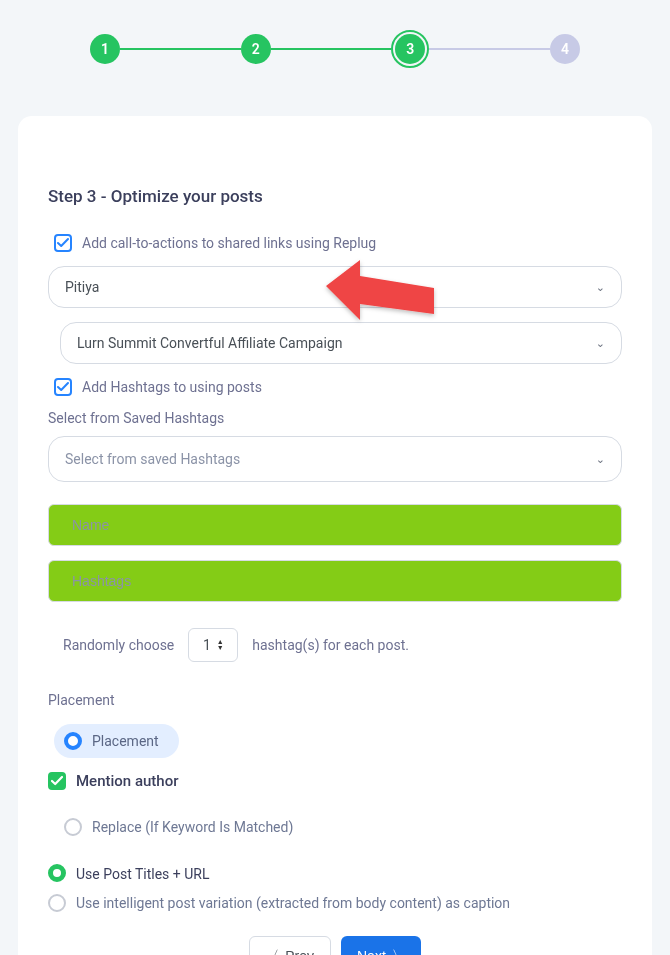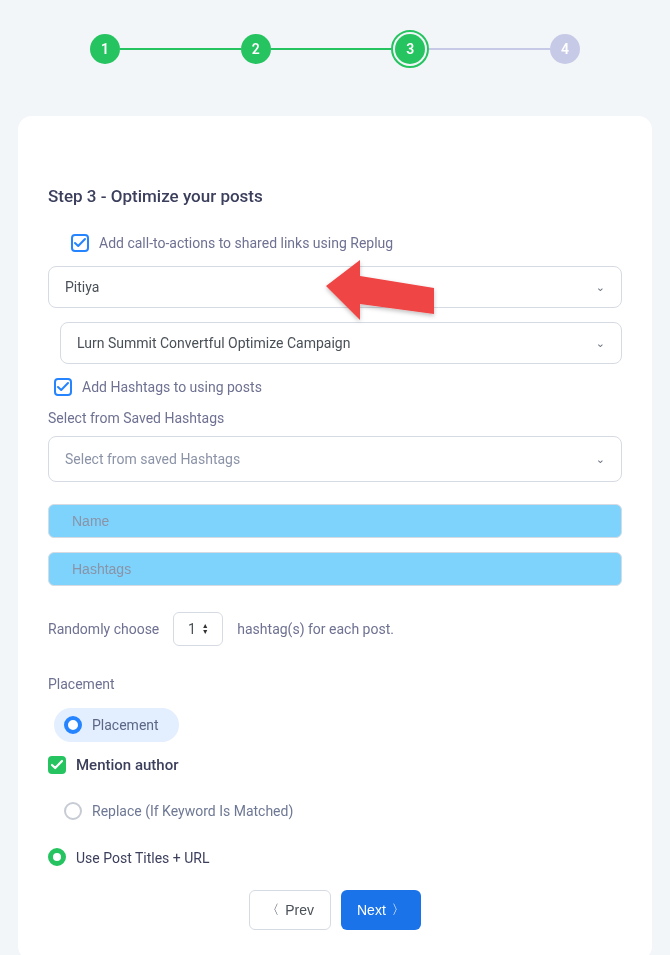--- a/index.html
+++ b/index.html
@@ -78,41 +78,41 @@
     border-color: #26c461;
   }
   .chk-label { color: #6e7191; font-size: 14px; }
   .chk-label-dark { color: #3b3f5c; font-weight: 500; font-size: 15px; }
 
   
   .select {
     width: 100%;
     height: 42px;
     border: 1px solid #d6dbe3;
-    border-radius: 8px;
+    border-radius: 16px;
     padding: 0 16px;
     display: flex; align-items: center; justify-content: space-between;
     background: #fff;
     color: #495057;
     font-size: 14px;
     cursor: pointer;
   }
   .select .chev { color: #6b7280; font-size: 11px; }
   .select.indent { margin-left: 12px; width: calc(100% - 12px); }
   .select.big { height: 46px; }
 
   .input {
     width: 100%;
-    height: 34px;
+    height: 42px;
     border: 1px solid #d6dbe3;
     border-radius: 6px;
     padding: 0 23px;
     font-size: 14px;
     color: #495057;
-    background: #7dd3fc;
+    background: #84cc16;
   }
   .input::placeholder { color: #8b93a7; }
 
   .label-muted {
     color: #6e7191;
     font-size: 14px;
     margin-bottom: 10px;
   }
 
   
@@ -199,64 +199,64 @@
     <div class="step-circle step-active">3</div>
   </div>
   <div class="step-line line-todo"></div>
   <div class="step-circle step-todo">4</div>
 </div>
 
 <div class="card" style="position:relative;">
   <div class="card-title">Step 3 - Optimize your posts</div>
 
   
-  <div class="row gap-sm mb-14" style="margin-left:23px;">
-    <div class="chk">
-      <svg viewBox="0 0 12 12">
-          <path d="M1 6 L4.2 9 L11 2" stroke="#2684ff" stroke-width="2" fill="none" stroke-linecap="round" stroke-linejoin="round"></path>
-        </svg>
-    </div>
-    <span class="chk-label">Add call-to-actions to shared links using Replug</span>
-  </div>
-
-  
-  <div class="select mb-14">
-    <span>Pitiya</span>
-    <span class="chev">⌄</span>
-  </div>
-
-  
-  <div class="select indent mb-14">
-    <span>Lurn Summit Convertful Optimize Campaign</span>
-    <span class="chev">⌄</span>
-  </div>
-
-  
   <div class="row gap-sm mb-14" style="margin-left:6px;">
     <div class="chk">
       <svg viewBox="0 0 12 12">
           <path d="M1 6 L4.2 9 L11 2" stroke="#2684ff" stroke-width="2" fill="none" stroke-linecap="round" stroke-linejoin="round"></path>
         </svg>
     </div>
+    <span class="chk-label">Add call-to-actions to shared links using Replug</span>
+  </div>
+
+  
+  <div class="select mb-14">
+    <span>Pitiya</span>
+    <span class="chev">⌄</span>
+  </div>
+
+  
+  <div class="select indent mb-14">
+    <span>Lurn Summit Convertful Affiliate Campaign</span>
+    <span class="chev">⌄</span>
+  </div>
+
+  
+  <div class="row gap-sm mb-14" style="margin-left:6px;">
+    <div class="chk">
+      <svg viewBox="0 0 12 12">
+          <path d="M1 6 L4.2 9 L11 2" stroke="#2684ff" stroke-width="2" fill="none" stroke-linecap="round" stroke-linejoin="round"></path>
+        </svg>
+    </div>
     <span class="chk-label">Add Hashtags to using posts</span>
   </div>
 
   <div class="label-muted">Select from Saved Hashtags</div>
 
   <div class="select big" style="margin-bottom:22px;">
     <span style="color:#8b93a7;">Select from saved Hashtags</span>
     <span class="chev">⌄</span>
   </div>
 
   <input class="input mb-14" placeholder="Name" style="">
 
   <input class="input" style="margin-bottom: 26px;" placeholder="Hashtags">
 
   
-  <div class="row gap-sm" style="gap:14px; margin-bottom:30px;">
+  <div class="row gap-sm" style="gap:14px; margin-bottom:30px;margin-left:15px;">
     <span class="label-muted" style="margin:0;">Randomly choose</span>
     <div class="spinner">
       <span>1</span>
       <div class="arrows">
         <span>▲</span>
         <span>▼</span>
       </div>
     </div>
     <span class="label-muted" style="margin:0;text-align:right;">hashtag(s) for each post.</span>
   </div>
@@ -283,20 +283,24 @@
   <div class="row gap-sm" style="margin-left:16px; margin-bottom:28px;">
     <div class="radio radio-off"></div>
     <span class="radio-label">Replace (If Keyword Is Matched)</span>
   </div>
 
   
 
   <div class="row gap-sm mb-12">
     <div class="radio radio-on-green"></div>
     <span class="radio-label-dark">Use Post Titles + URL</span>
+  </div>
+  <div class="row gap-sm">
+    <div class="radio radio-off"></div>
+    <span class="radio-label">Use intelligent post variation (extracted from body content) as caption</span>
   </div>
 
   
   <div class="btn-row">
     <button class="btn btn-outline">
       <span style="font-size:13px;">〈</span>
       <span>Prev</span>
     </button>
     <button class="btn btn-primary">
       <span>Next</span>

